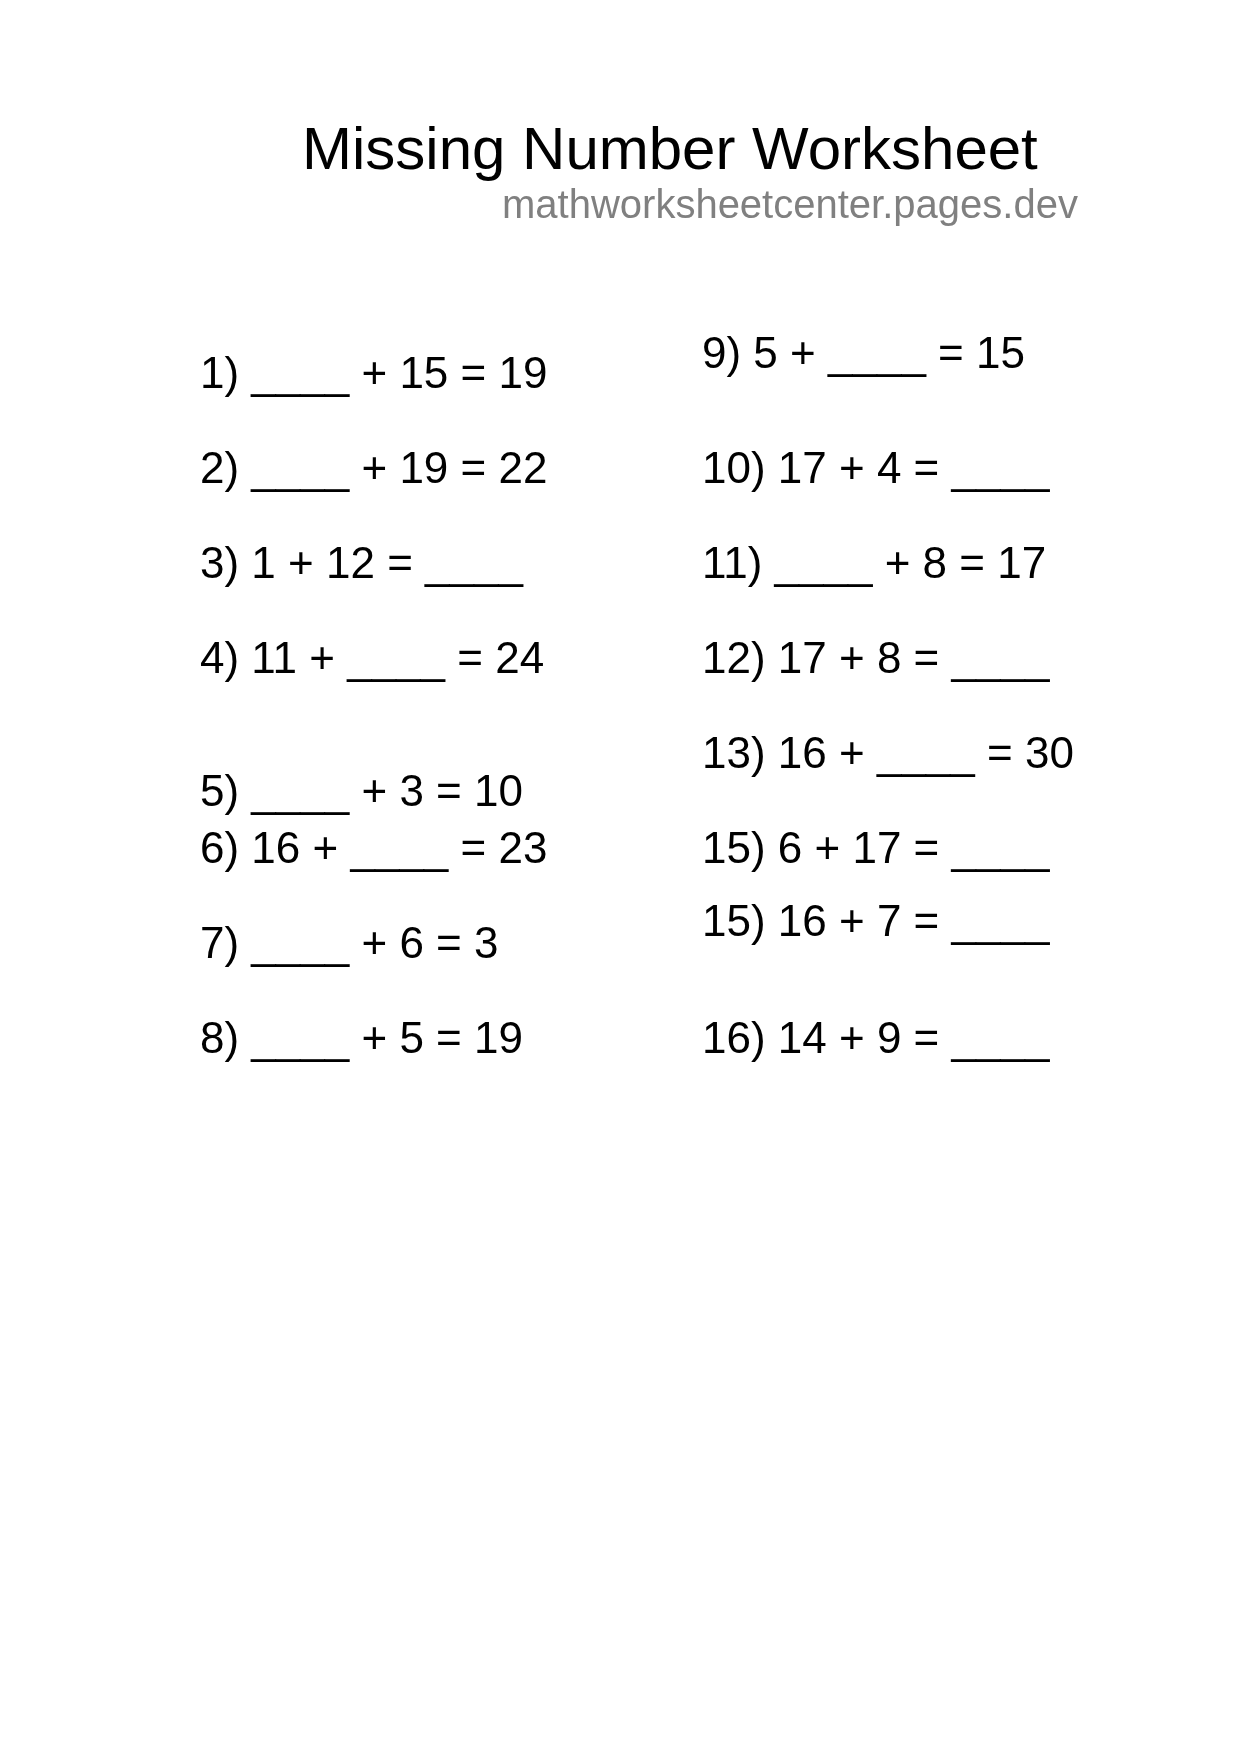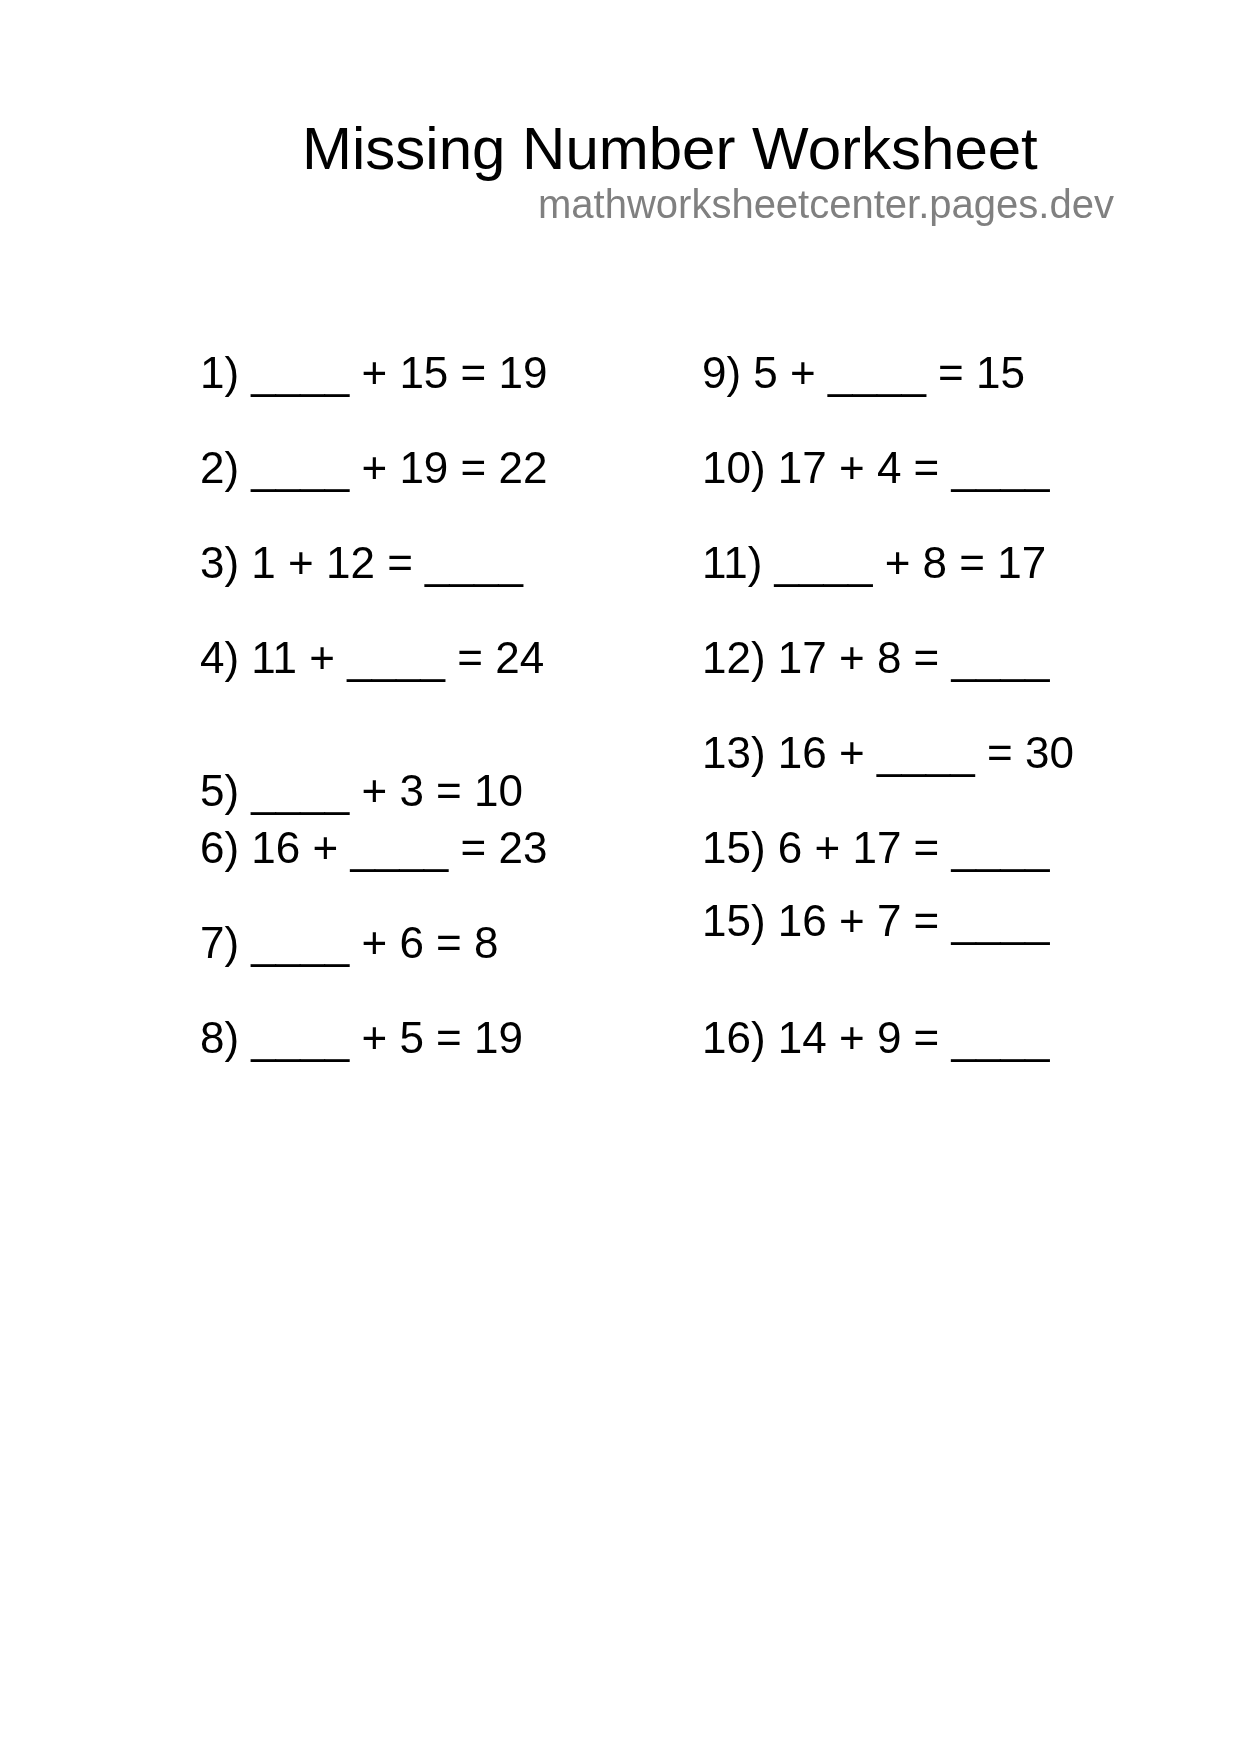--- a/index.html
+++ b/index.html
@@ -2,47 +2,47 @@
 <html><head>
 <meta charset="utf-8">
 <style>
   html, body { margin: 0; padding: 0; background: #ffffff; }
   body { width: 1240px; height: 1754px; position: relative; overflow: hidden;
          font-family: "Liberation Sans", sans-serif; color: #000; }
   .title { position: absolute; left: 0; width: 1240px; top: 103px; text-align: left;
            font-size: 60px; line-height: 60px; white-space: nowrap; }
   .title span { position: absolute; left: 302px; margin-top: 16px; }
   .subtitle { position: absolute; left: 502px; top: 184px; font-size: 40px; line-height: 40px;
-              color: #808080; white-space: nowrap; margin-left: 36px; }
+              color: #808080; white-space: nowrap; }
   .col { position: absolute; top: 0; }
   .col.left { left: 200px; }
   .col.right { left: 702px; }
   .problem { position: absolute; left: 0; font-size: 44px; line-height: 44px; white-space: nowrap; }
 </style>
 </head>
 <body>
 
 <div class="title">
   <span>Missing Number Worksheet</span>
 </div>
 <div class="subtitle">mathworksheetcenter.pages.dev</div>
 
 <div class="col left">
   <div class="problem" style="top:351px">1) ____ + 15 = 19</div>
   <div class="problem" style="top:446px">2) ____ + 19 = 22</div>
   <div class="problem" style="top:541px">3) 1 + 12 = ____</div>
   <div class="problem" style="top:636px">4) 11 + ____ = 24</div>
   <div class="problem" style="top:769px">5) ____ + 3 = 10</div>
   <div class="problem" style="top:826px">6) 16 + ____ = 23</div>
-  <div class="problem" style="top:921px">7) ____ + 6 = 8</div>
+  <div class="problem" style="top:921px">7) ____ + 6 = 3</div>
   <div class="problem" style="top:1016px">8) ____ + 5 = 19</div>
 </div>
 
 <div class="col right">
-  <div class="problem" style="top:351px">9) 5 + ____ = 15</div>
+  <div class="problem" style="top:331px">9) 5 + ____ = 15</div>
   <div class="problem" style="top:446px">10) 17 + 4 = ____</div>
   <div class="problem" style="top:541px">11) ____ + 8 = 17</div>
   <div class="problem" style="top:636px">12) 17 + 8 = ____</div>
   <div class="problem" style="top:731px">13) 16 + ____ = 30</div>
   <div class="problem" style="top:826px">15) 6 + 17 = ____</div>
   <div class="problem" style="top:899px">15) 16 + 7 = ____</div>
   <div class="problem" style="top:1016px">16) 14 + 9 = ____</div>
 </div>
 
 </body></html>

